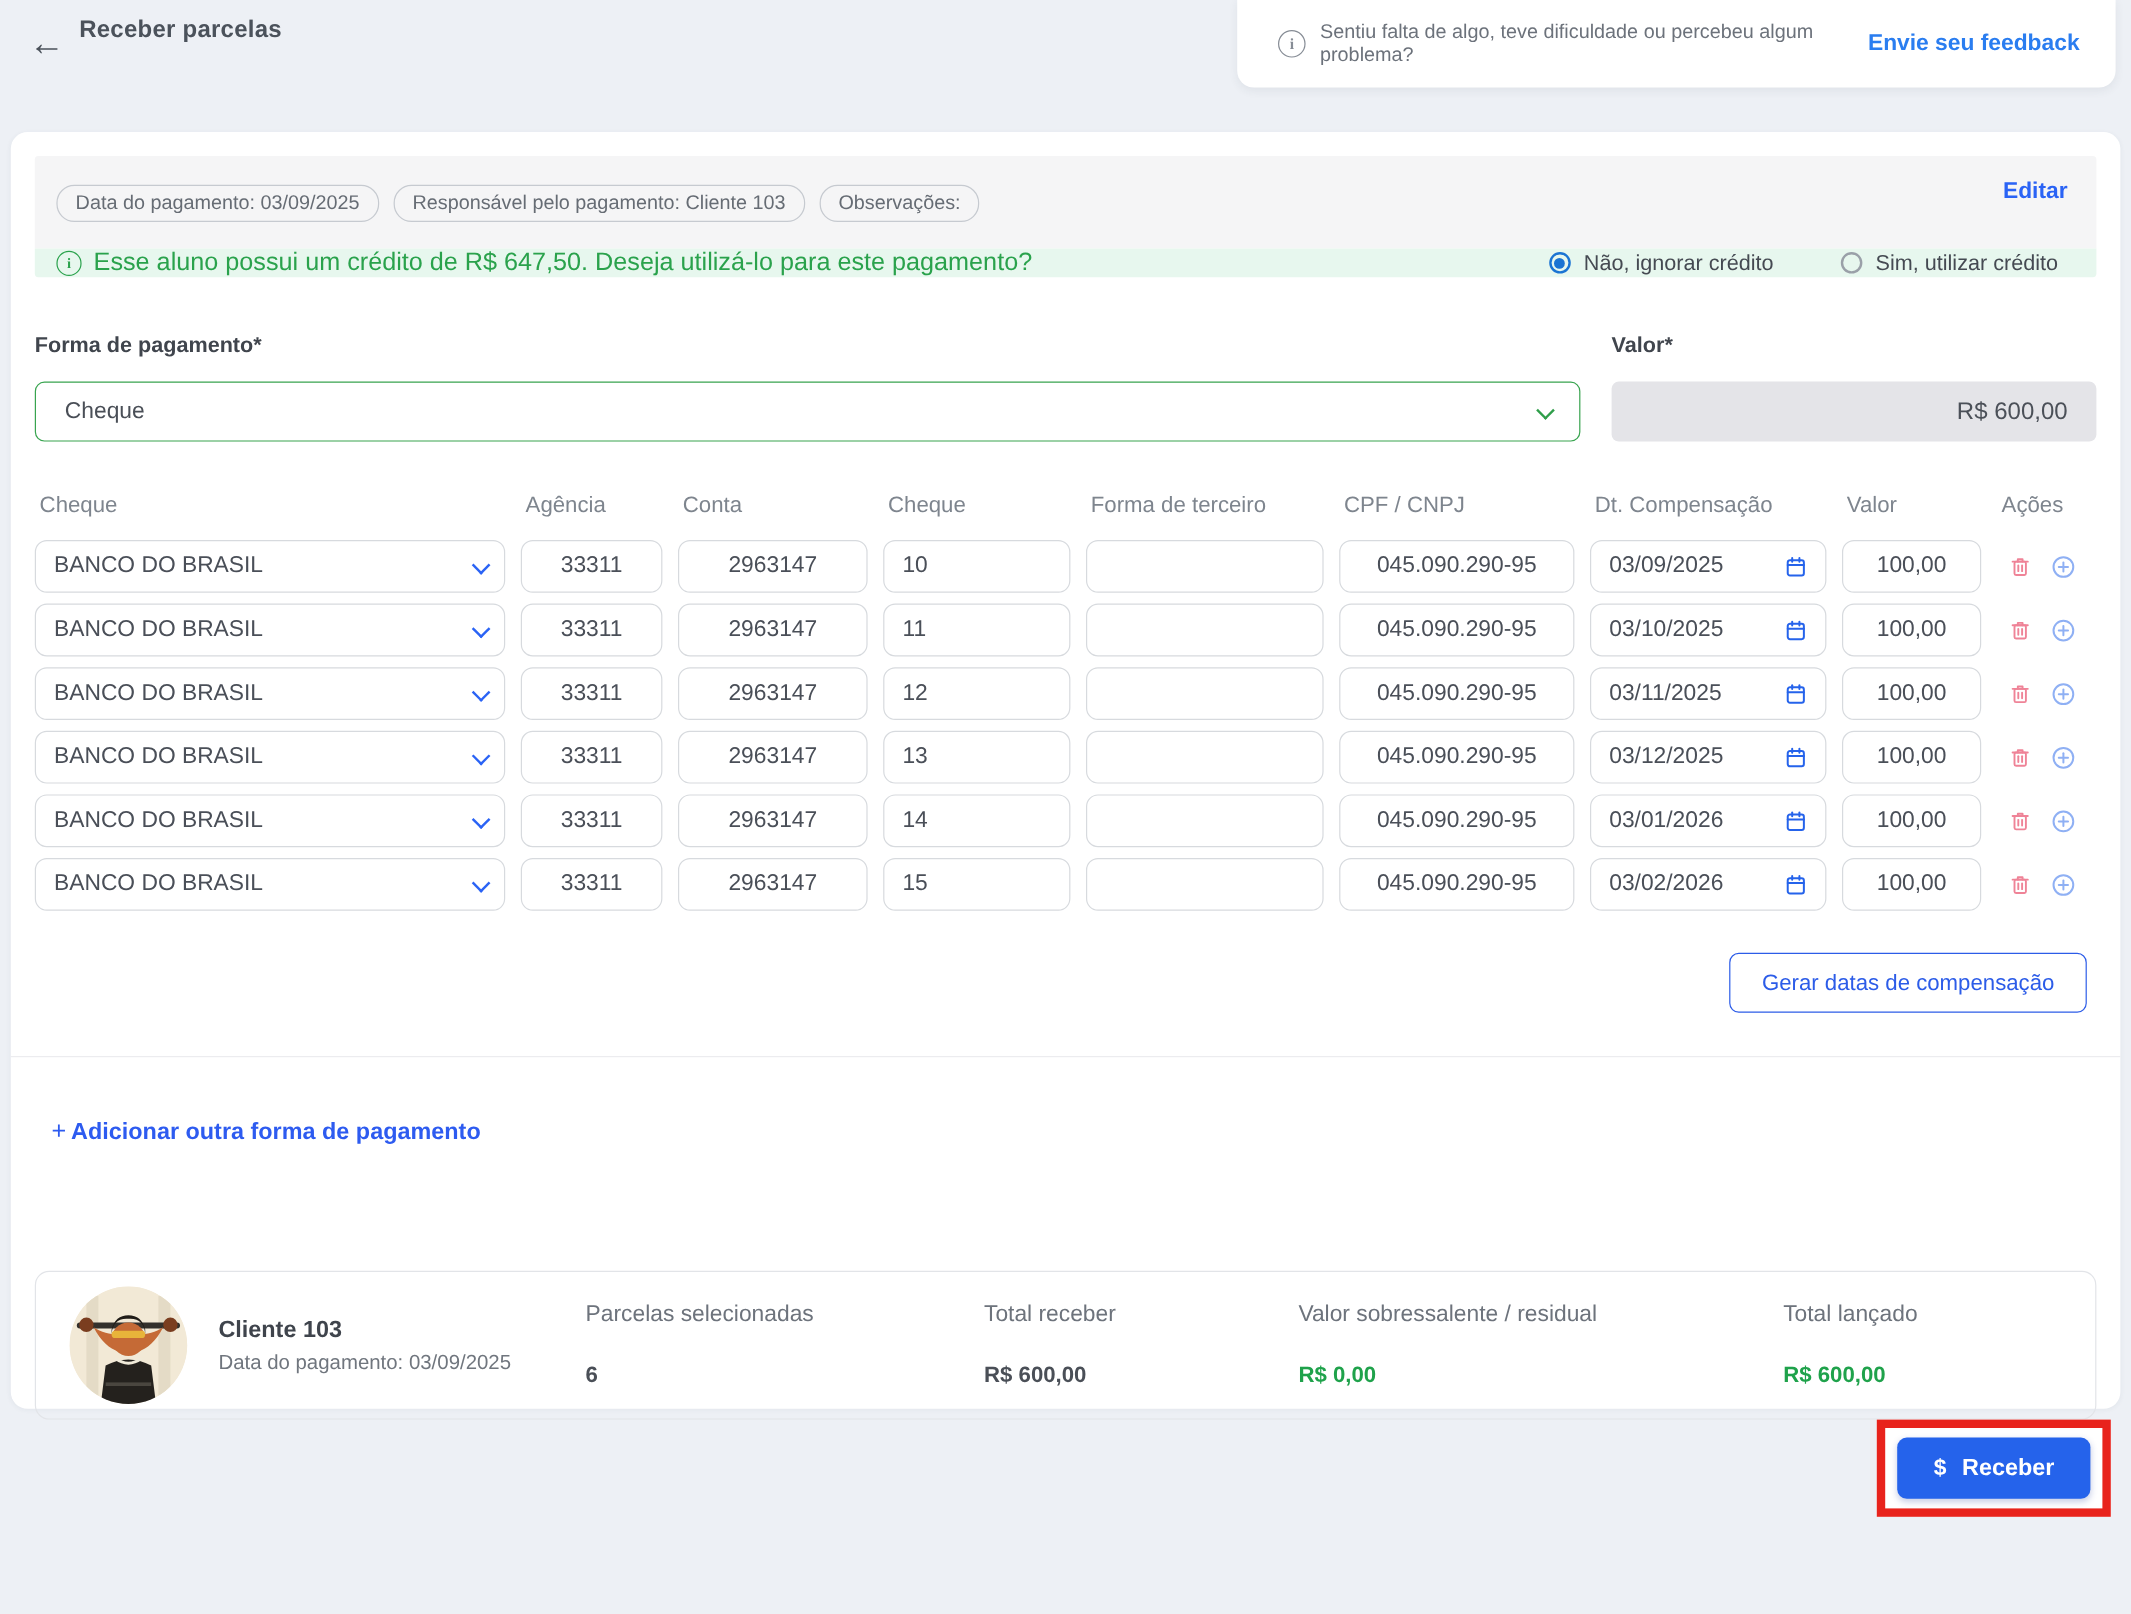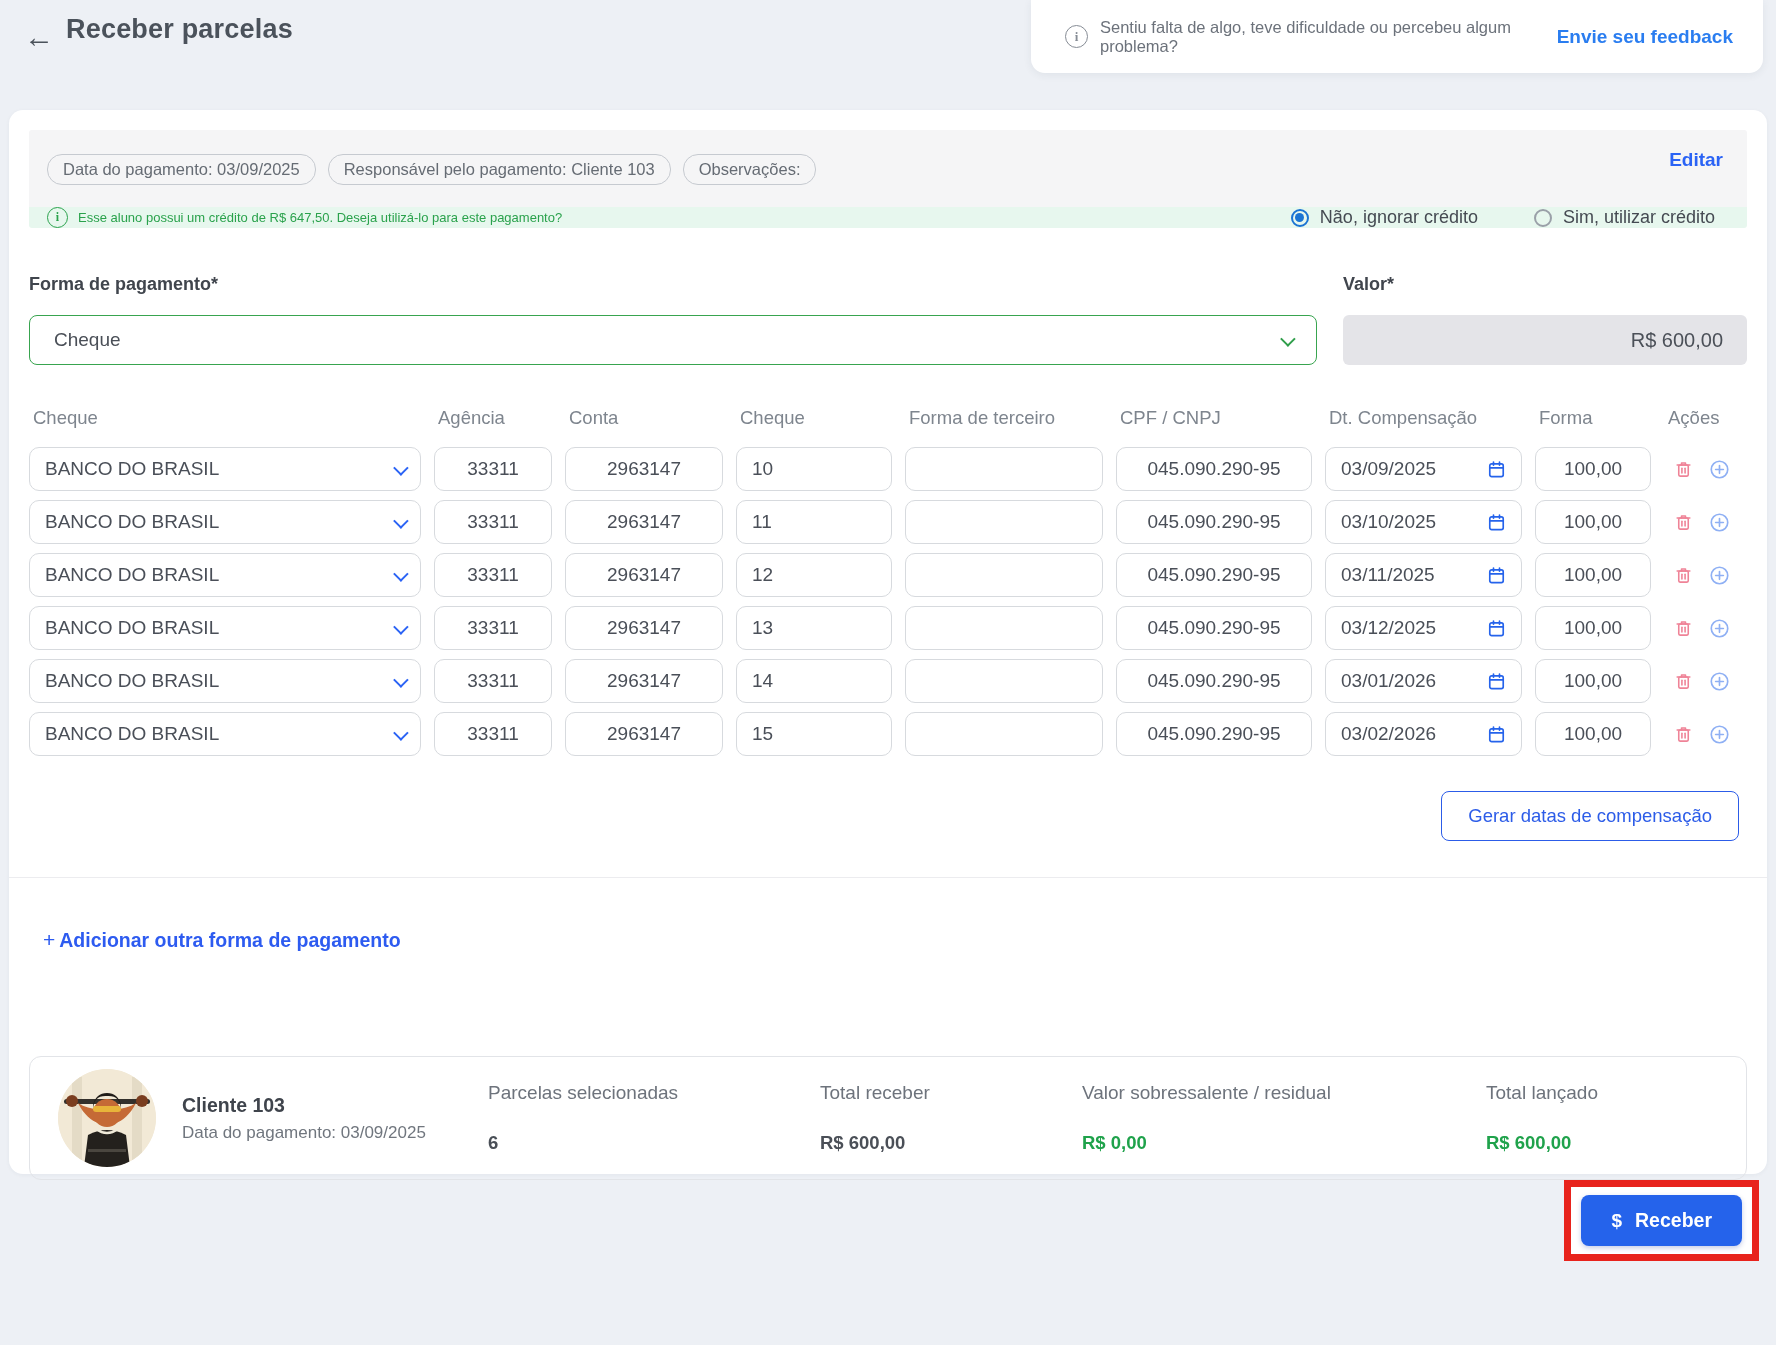--- a/index.html
+++ b/index.html
@@ -1,39 +1,39 @@
 <!DOCTYPE html>
 <html><head>
 <meta charset="utf-8">
 <style>
   html,body{margin:0;padding:0;background:#edf0f5;font-family:"Liberation Sans","DejaVu Sans",sans-serif;}
   .page{position:relative;width:1776px;height:1345px;background:#edf0f5;overflow:hidden;}
 
   
   .topbar{position:relative;height:110px;}
   .back-arrow{position:absolute;left:24px;top:22px;font-size:30px;color:#4b525b;cursor:pointer;line-height:1;}
-  .page-title{position:absolute;left:66px;top:14px;font-size:27px;font-weight:700;color:#4b525b;letter-spacing:.2px;}
+  .page-title{position:absolute;left:66px;top:14px;font-size:20px;font-weight:700;color:#4b525b;letter-spacing:.2px;}
   .feedback-banner{position:absolute;top:0;right:13px;width:732px;height:73px;background:#ffffff;
     border-radius:0 0 14px 14px;box-shadow:0 2px 8px rgba(40,50,70,.07);display:flex;align-items:center;padding:0 30px 0 34px;box-sizing:border-box;}
   .info-circle{display:inline-flex;align-items:center;justify-content:center;width:21px;height:21px;border:1.8px solid #868c95;
     border-radius:50%;color:#868c95;font-size:13px;font-weight:700;font-family:"Liberation Serif",serif;flex:none;margin-right:12px;}
   .feedback-text{font-size:16.5px;color:#6c727b;}
   .feedback-link{margin-left:auto;font-size:19px;font-weight:700;color:#2a7df0;cursor:pointer;white-space:nowrap;}
 
   
   .main-card{position:absolute;left:9px;right:9px;top:110px;height:1064px;background:#fff;border-radius:14px;
     box-shadow:0 1px 4px rgba(40,50,70,.05);padding:20px;box-sizing:border-box;display:flex;flex-direction:column;}
 
   .chips-panel{background:#f5f5f6;display:flex;align-items:center;padding:24px 18px 22px;border-radius:3px 3px 0 0;}
   .chip{border:1px solid #c6cad0;border-radius:15px;padding:5px 15px;font-size:16.5px;color:#666c74;margin-right:12px;white-space:nowrap;}
   .edit-link{margin-left:auto;font-size:19px;font-weight:700;color:#2a63f5;cursor:pointer;padding-right:12px;}
 
   .credit-banner{background:#e7f7ee;height:56px;display:flex;align-items:center;padding:0 18px;border-radius:0 0 3px 3px;}
   .info-circle.green{border-color:#2aa24c;color:#2aa24c;margin-right:10px;width:19px;height:19px;font-size:12px;}
-  .credit-text{font-size:13px;color:#2aa24c;}
+  .credit-text{font-size:21px;color:#2aa24c;}
   .credit-options{margin-left:auto;display:flex;align-items:center;gap:56px;padding-right:14px;}
   .radio-option{display:flex;align-items:center;gap:11px;cursor:pointer;}
   .radio{position:relative;width:18px;height:18px;border:2px solid #9aa0a8;border-radius:50%;box-sizing:border-box;flex:none;}
   .radio.checked{border-color:#1b74d3;}
   .radio.checked::after{content:'';position:absolute;inset:2.5px;background:#1b74d3;border-radius:50%;}
   .radio-label{font-size:18px;color:#454a52;}
 
   
   .form-row{display:flex;gap:26px;margin-top:46px;}
   .form-col.method{flex:1;}
@@ -159,21 +159,21 @@
           <div class="th">Conta</div>
 
           <div class="th">Cheque</div>
 
           <div class="th">Forma de terceiro</div>
 
           <div class="th">CPF / CNPJ</div>
 
           <div class="th">Dt. Compensação</div>
 
-          <div class="th">Forma</div>
+          <div class="th">Valor</div>
 
           <div class="th">Ações</div>
         </div>
       <div>
 
           <div class="grid trow">
             <div class="cell">
               <span>BANCO DO BRASIL</span>
               <span class="chev blue"></span>
             </div>

